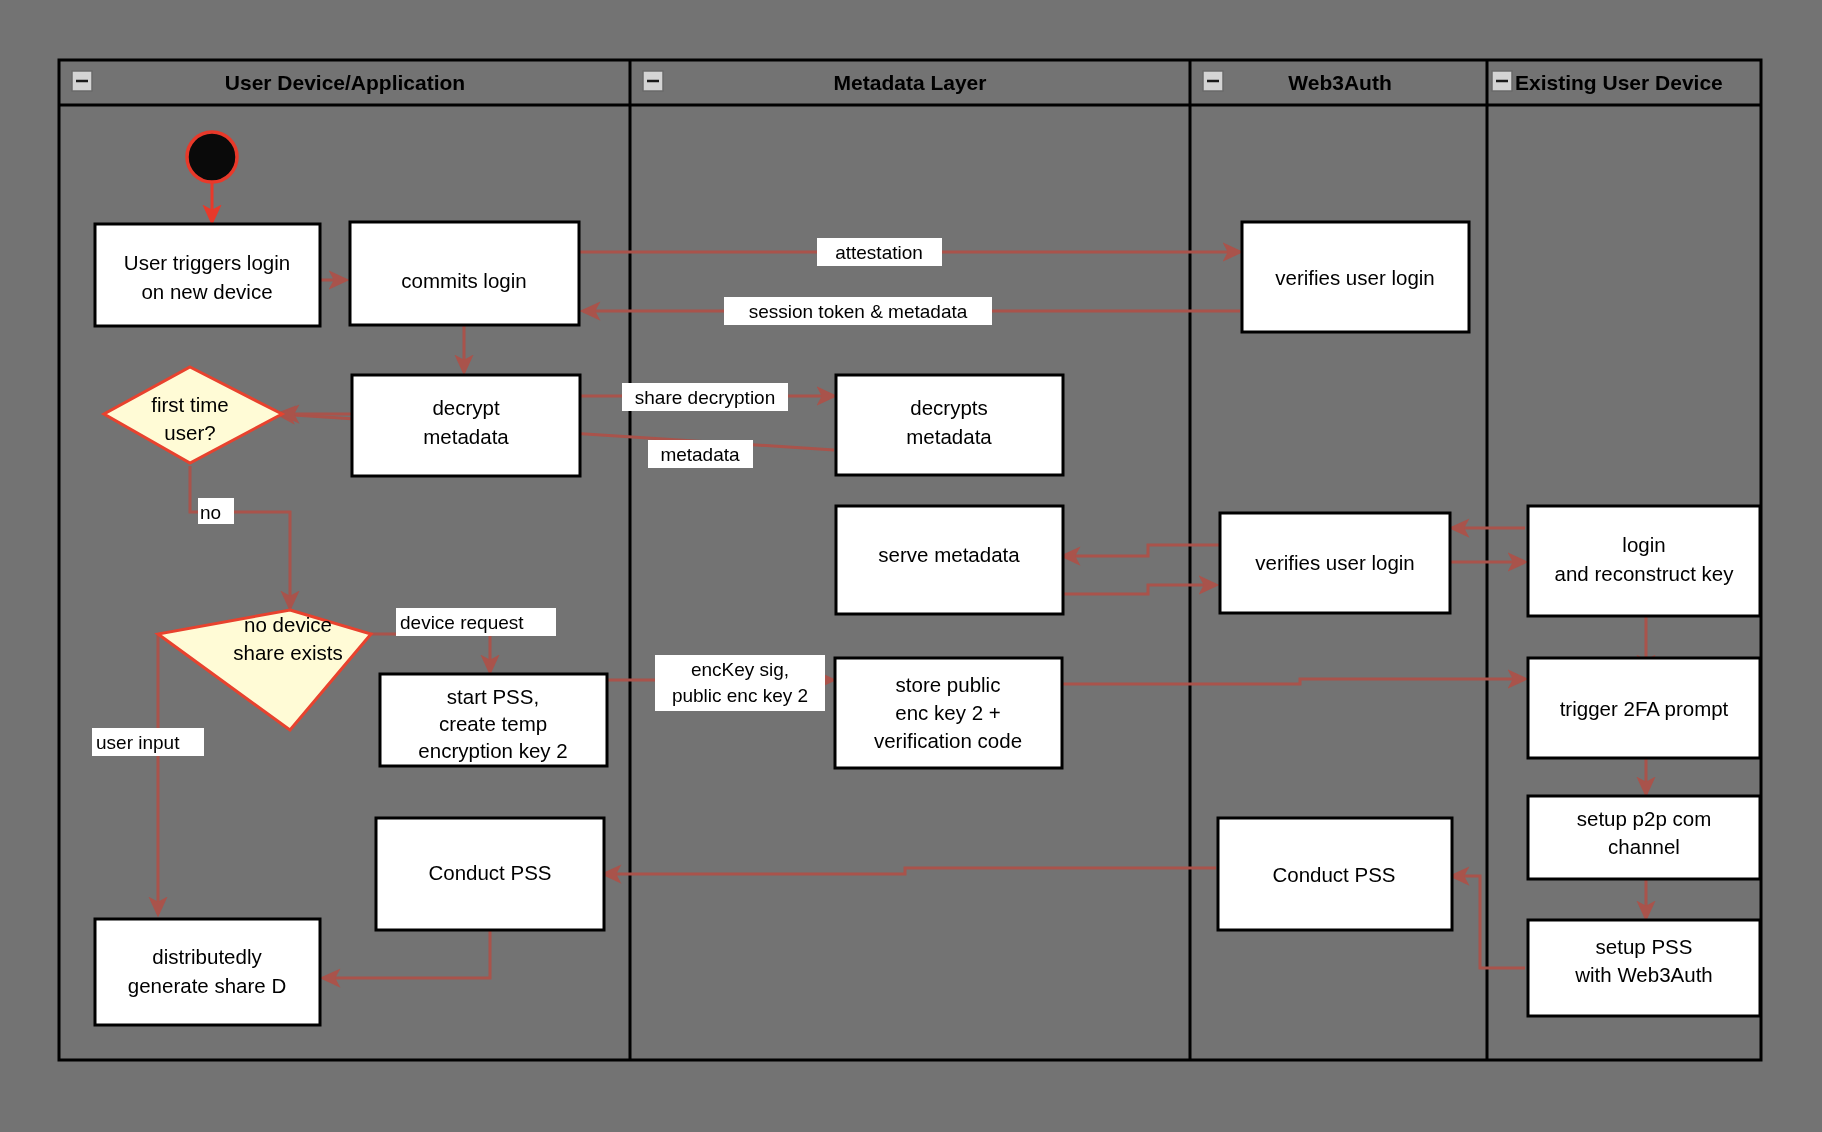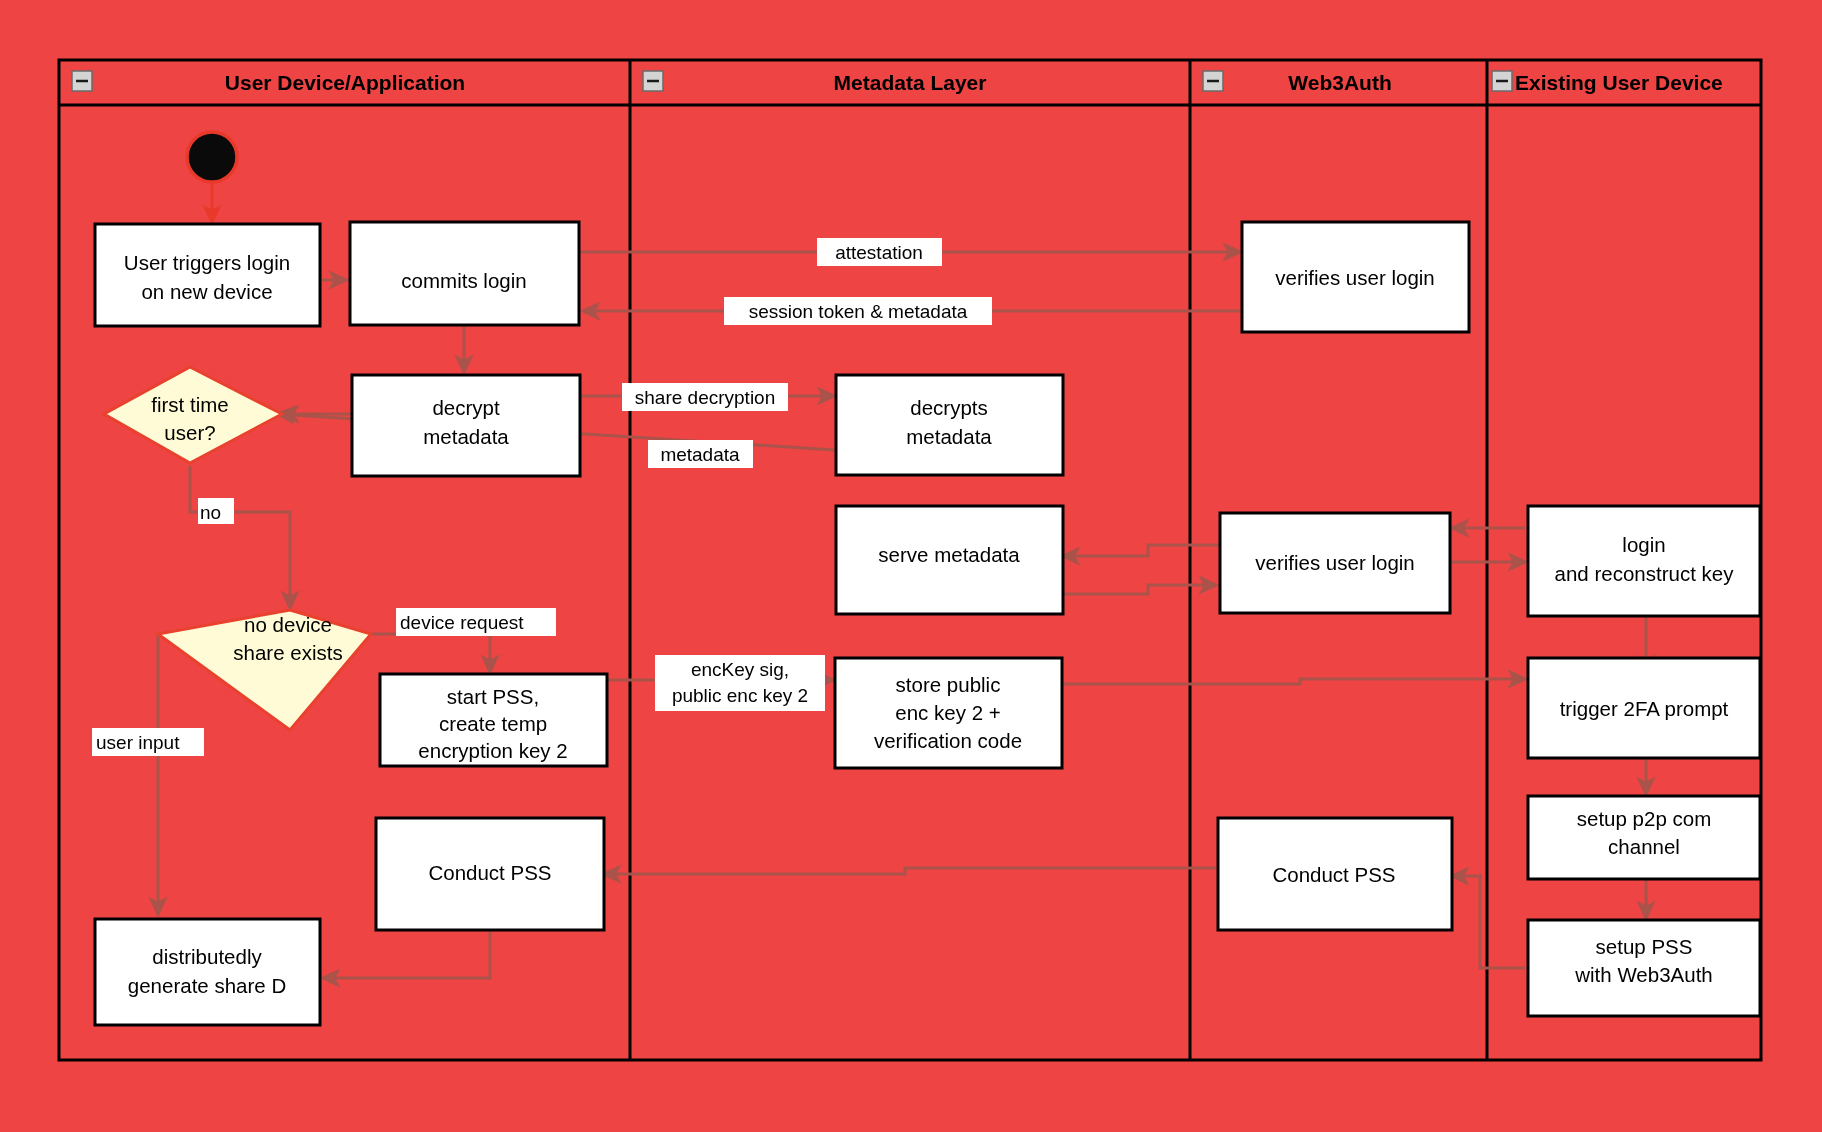--- a/index.html
+++ b/index.html
@@ -5,21 +5,21 @@
   html, body {
     margin: 0;
     padding: 0;
     background: #ffffff;
     font-family: "Liberation Sans", sans-serif;
   }
   #canvas {
     position: relative;
     width: 1822px;
     height: 1132px;
-    background: #ef4444;
+    background: #737373;
     overflow: hidden;
   }
   #diagram-svg {
     position: absolute;
     left: 0;
     top: 0;
     width: 1822px;
     height: 1132px;
   }
   .lane-title {

